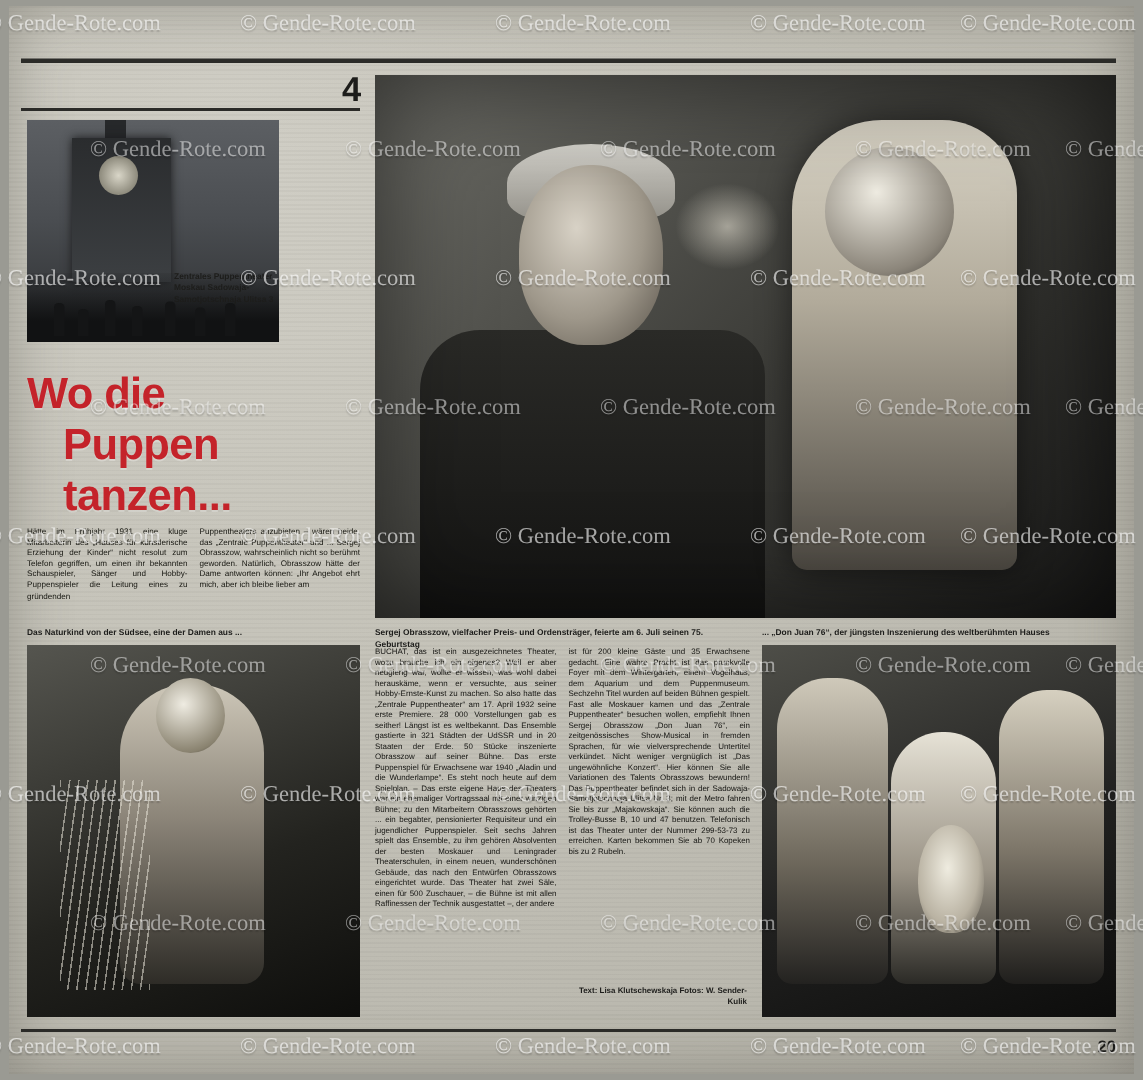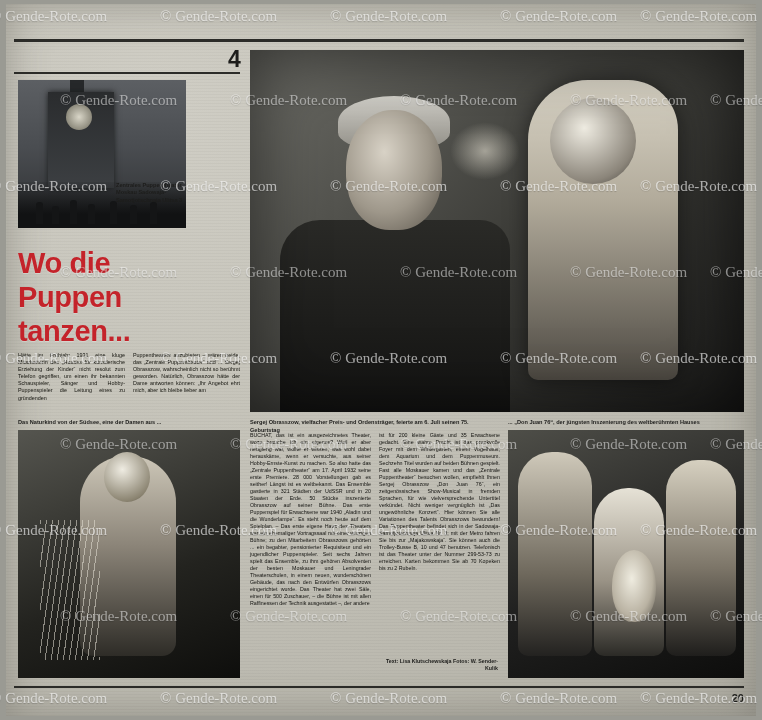--- a/index.html
+++ b/index.html
@@ -136,21 +136,21 @@
     top: 246px;
     width: 218px;
     color: #c4232a;
     font-weight: bold;
     font-size: 29px;
     line-height: 34px;
     letter-spacing: -0.4px;
     font-family: "Liberation Sans", sans-serif;
     text-shadow: 0 1px 0 rgba(255,255,255,.25);
   }
-  .headline .l2 { display: block; }
+  .headline .l2 { display: block; margin-left: 24px; }
 
   
   .intro {
     position: absolute;
     left: 18px;
     top: 352px;
     width: 222px;
     display: flex;
     gap: 8px;
   }

